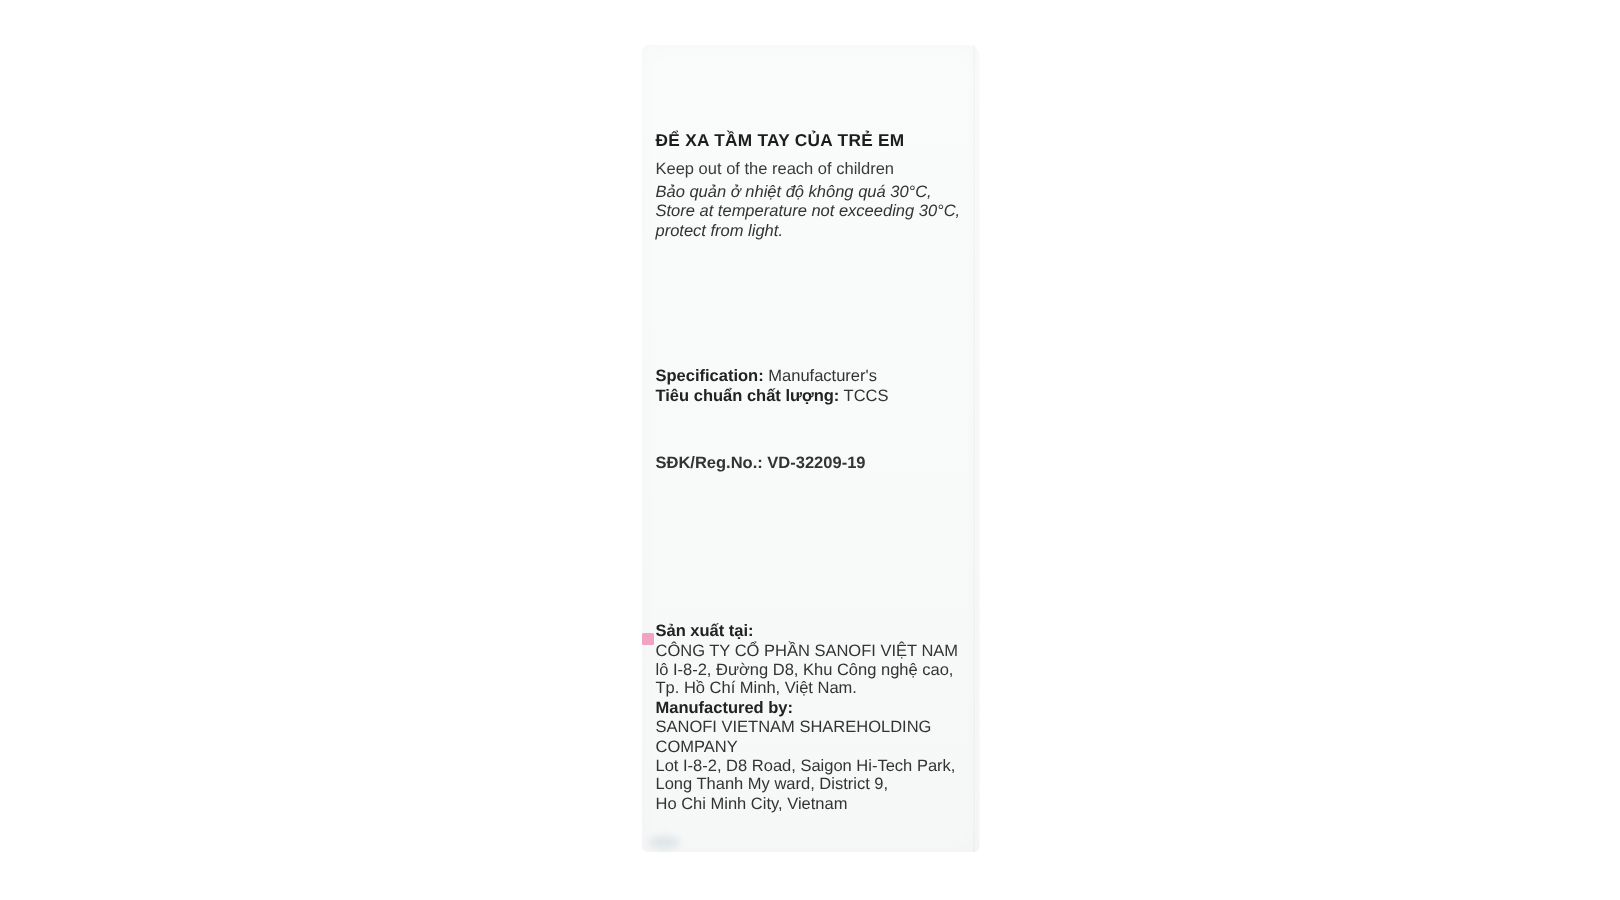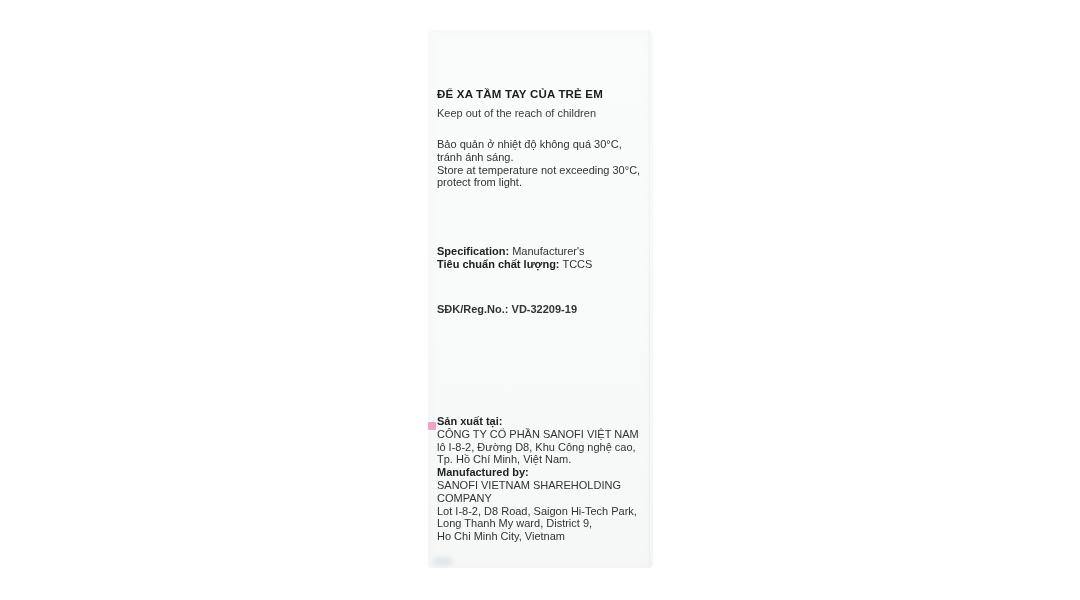--- a/index.html
+++ b/index.html
@@ -33,21 +33,21 @@
 
   .warning-vi {
     top: 58px;
     font-size: 11.5px;
     font-weight: 700;
     letter-spacing: 0.2px;
     color: #1d1d1d;
   }
   .warning-en { top: 77px; color: #3a3a3a; }
 
-  .storage   { top: 108px; }
+  .storage   { top: 92px; font-style: italic; }
   .spec      { top: 215px; }
   .reg       { top: 273px; font-weight: bold; }
   .madein    { top: 385px; }
 
   .regmark-pink {
     position: absolute;
     left: 0px; top: 392px;
     width: 8px; height: 8px;
     border-radius: 1px;
   }
@@ -69,21 +69,20 @@
   <div class="panel">
 
     <div class="crease"></div>
 
     <div class="txt warning-vi">ĐỂ XA TẦM TAY CỦA TRẺ EM</div>
 
     <div class="txt warning-en">Keep out of the reach of children</div>
 
     <div class="txt storage">
       <div>Bảo quản ở nhiệt độ không quá 30°C,</div>
-      <div>tránh ánh sáng.</div>
       <div>Store at temperature not exceeding 30°C,</div>
       <div>protect from light.</div>
     </div>
 
     <div class="txt spec">
       <div>
         <span class="bold">Specification:</span>
         <span>Manufacturer's</span>
       </div>
       <div>

